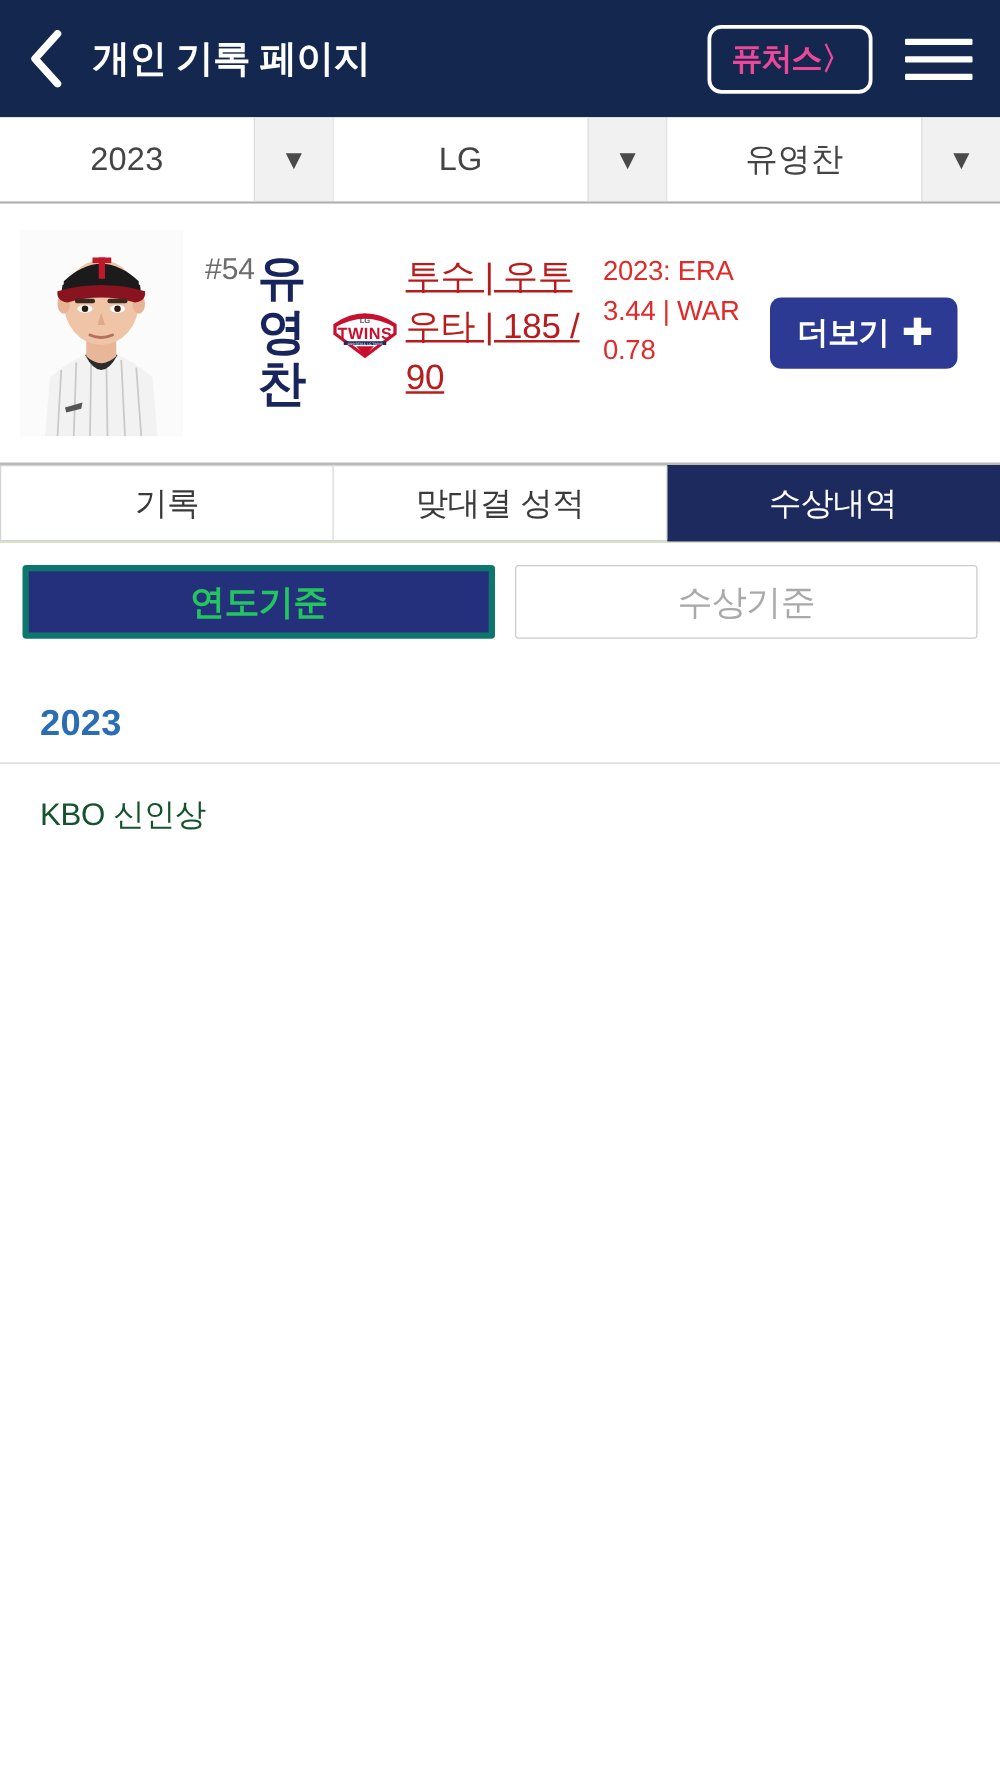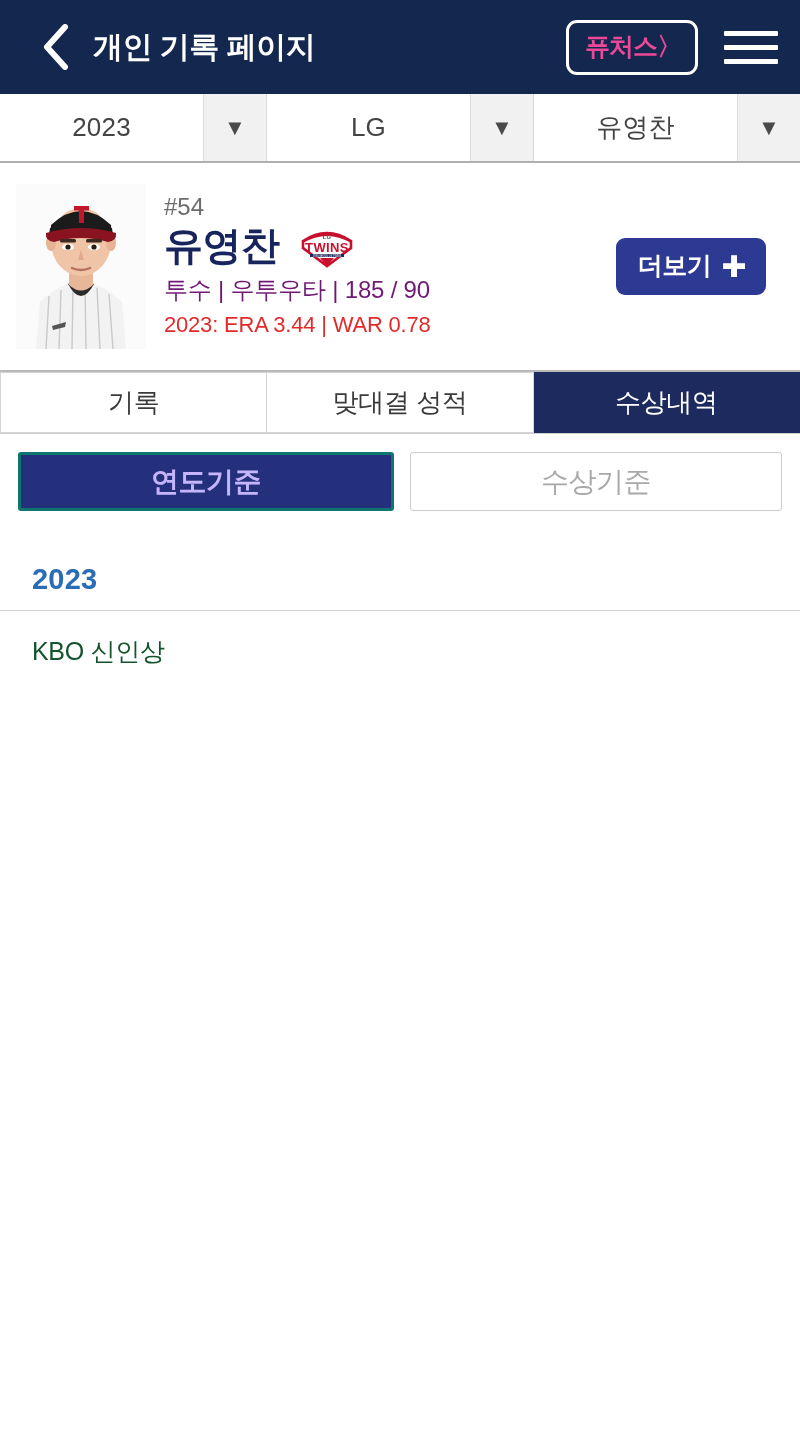--- a/index.html
+++ b/index.html
@@ -19,21 +19,21 @@
     flex-direction: column;
     background: #ffffff;
   }
 
   
   .header {
     height: 94px;
     background: #14274e;
     display: flex;
     align-items: center;
-    padding: 0 22px 0 29px;
+    padding: 0 22px 0 10px;
     flex: 0 0 auto;
   }
   .back-btn {
     width: 52px;
     height: 60px;
     display: flex;
     align-items: center;
     justify-content: center;
     cursor: pointer;
   }
@@ -139,21 +139,21 @@
     overflow: hidden;
     background: #f7f7f7;
     margin-right: 18px;
   }
   .player-photo svg { display: block; width: 130px; height: 165px; }
 
   .player-info {
     flex: 1 1 auto;
     min-width: 0;
     display: flex;
-    flex-direction: column;
+    flex-direction: row;
     justify-content: center;
     gap: 2px;
   }
   .player-number {
     font-size: 24px;
     color: #6c6c6c;
     line-height: 1.25;
   }
   .name-row {
     display: flex;
@@ -165,24 +165,25 @@
   .player-name {
     font-size: 39px;
     font-weight: bold;
     color: #18245c;
     letter-spacing: -0.5px;
     line-height: 1.1;
   }
   .team-logo { width: 62px; height: 44px; flex: 0 0 62px; }
   .team-logo svg { display: block; }
   .player-meta {
-    font-size: 24px;
-    color: #701a75;
+    font-size: 28px;
+    color: #b91c1c;
     line-height: 1.45;
     letter-spacing: -0.2px;
+    text-decoration: underline;
   }
   .player-stats {
     font-size: 22px;
     color: #e02b2b;
     line-height: 1.45;
     letter-spacing: -0.2px;
   }
   .more-btn {
     flex: 0 0 auto;
     background: #2c3a94;
@@ -244,23 +245,23 @@
     align-items: center;
     justify-content: center;
     font-size: 28px;
     border-radius: 3px;
     cursor: pointer;
     letter-spacing: -0.5px;
     white-space: nowrap;
   }
   .subtab.active {
     background: #25307c;
-    color: #c4b5fd;
-    font-weight: bold;
-    border: 3px solid #0f766e;
+    color: #22c55e;
+    font-weight: bold;
+    border: 5px solid #0f766e;
     font-family: Liberation Mono, monospace;
   }
   .subtab.inactive {
     background: #ffffff;
     color: #a9a9a9;
     border: 1px solid #cccccc;
   }
 
   
   .awards {

